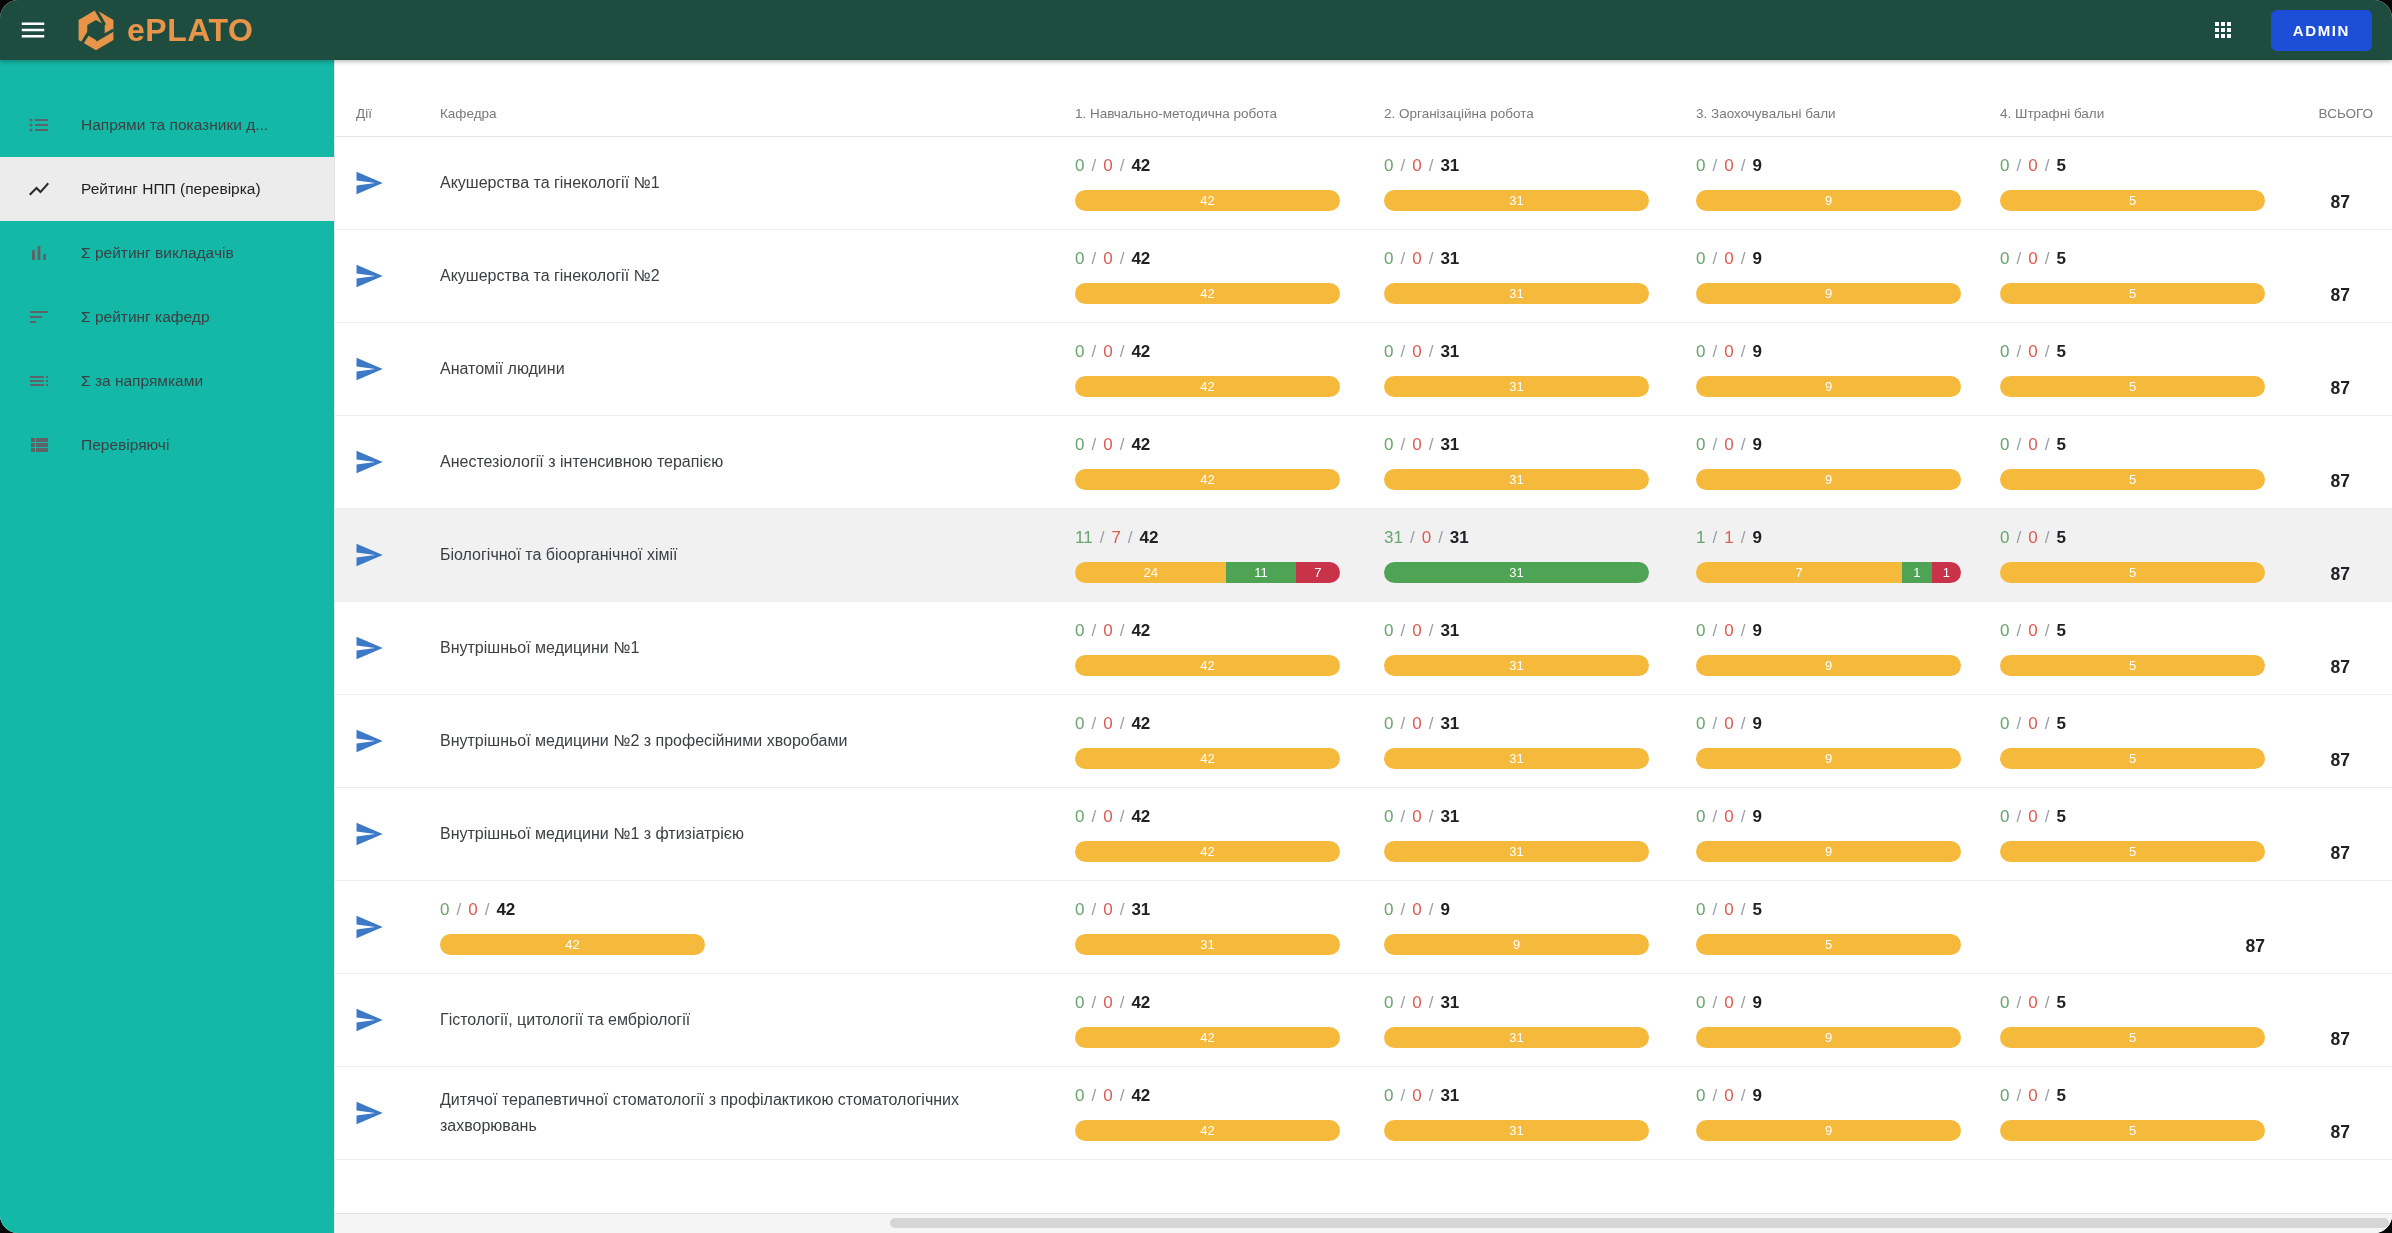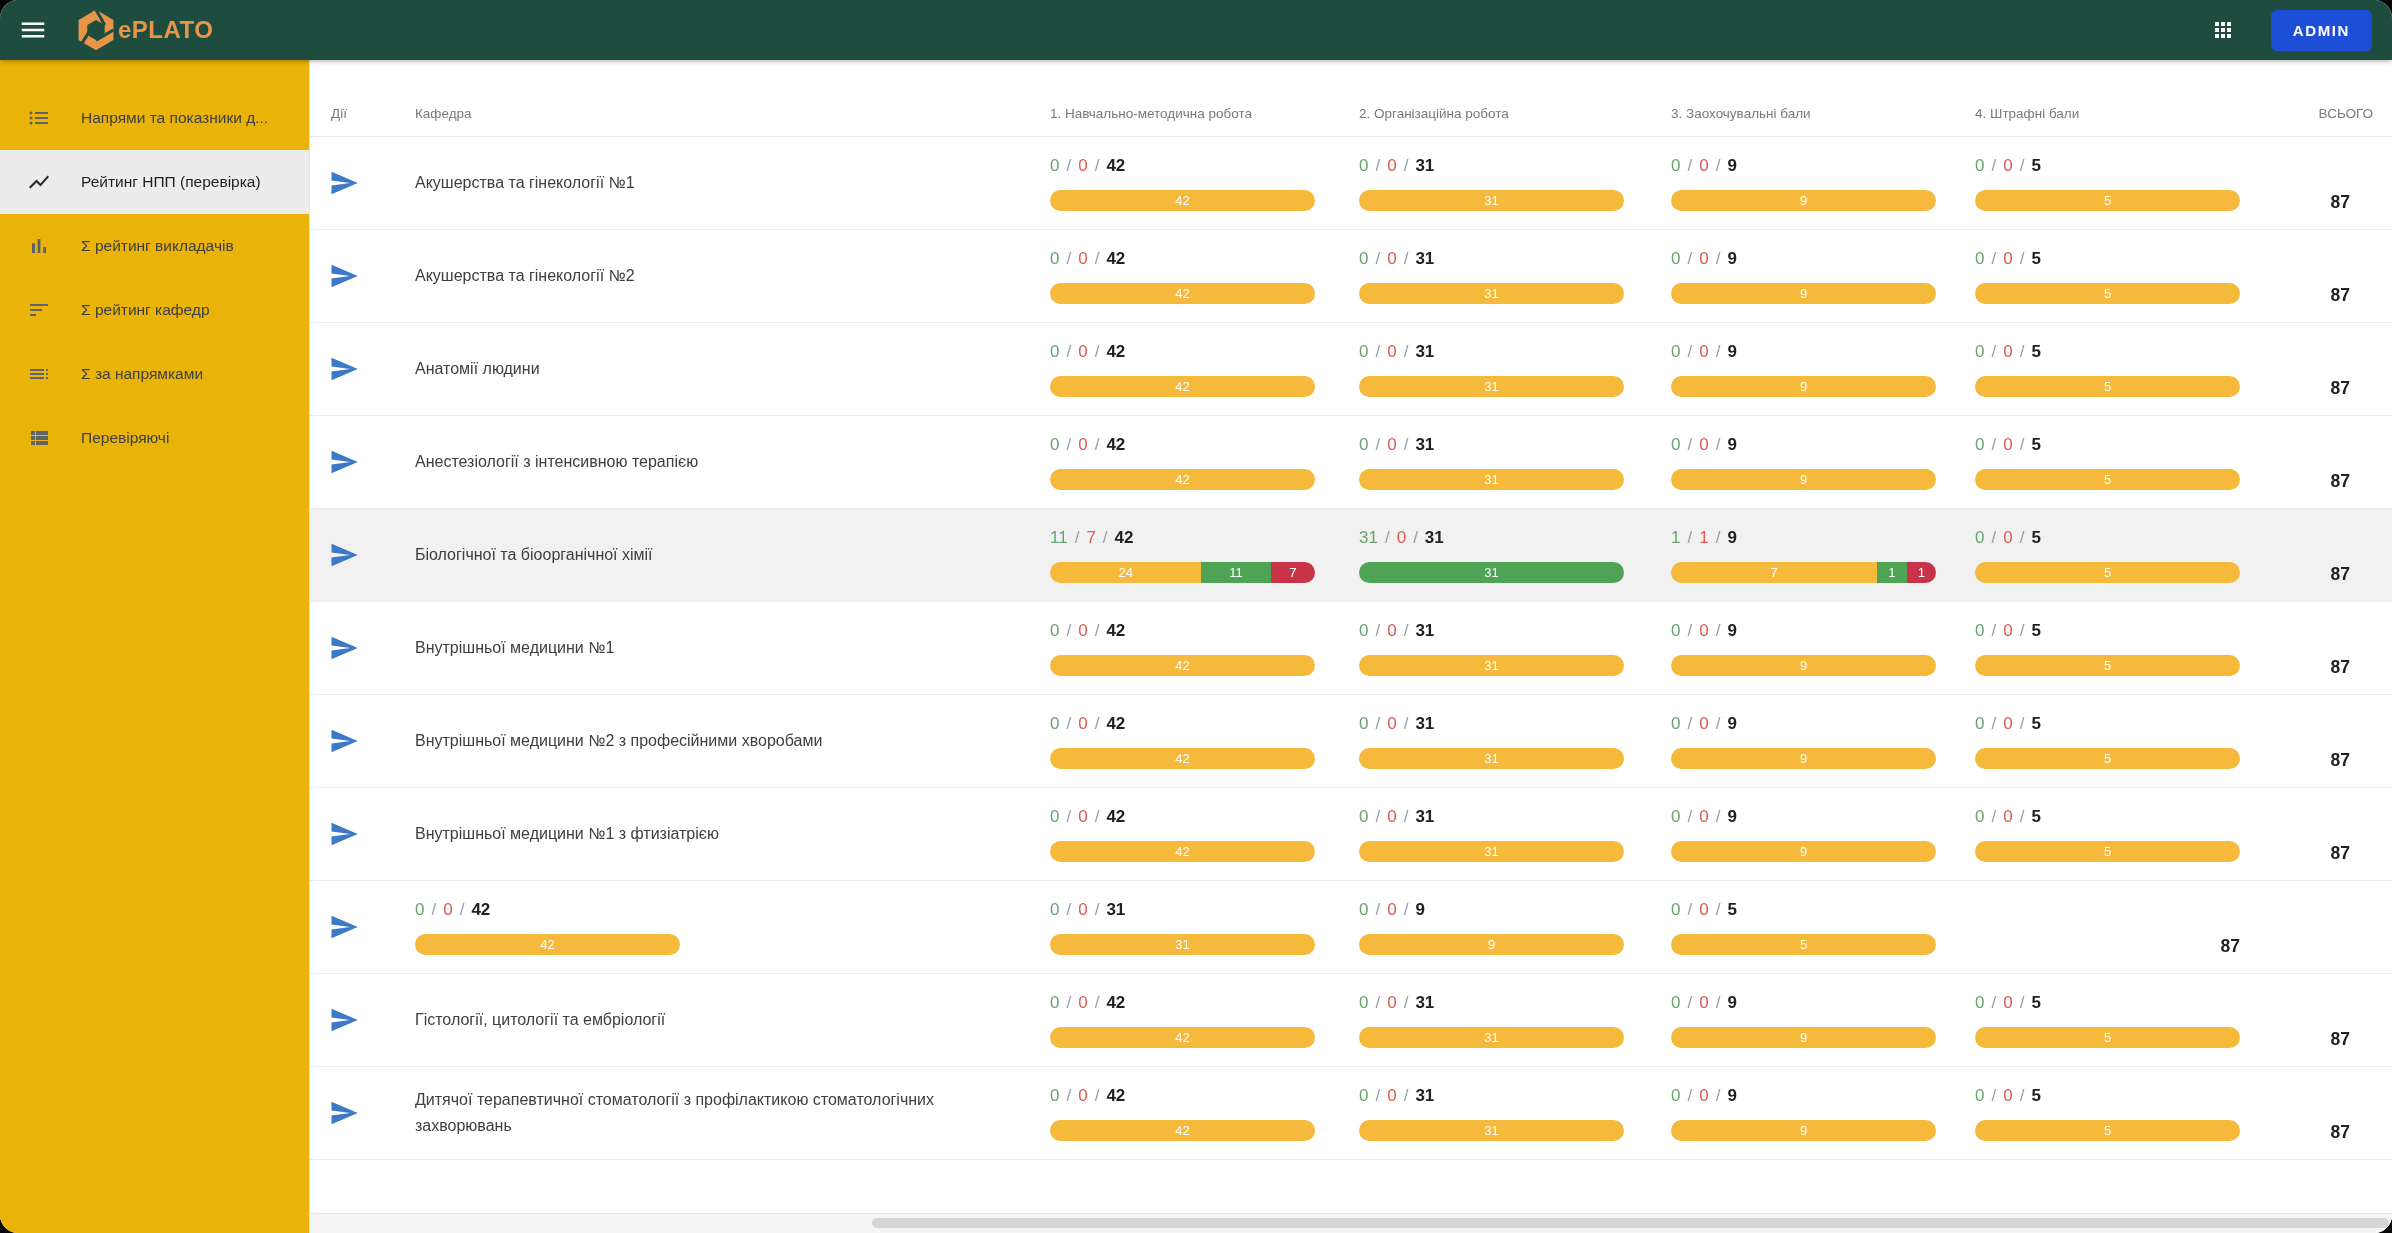--- a/index.html
+++ b/index.html
@@ -4,29 +4,29 @@
 <style>
   html,body{margin:0;padding:0;background:#060606;font-family:"Liberation Sans","DejaVu Sans",sans-serif;}
   .window{width:2392px;height:1233px;background:#fff;border-radius:18px;overflow:hidden;position:relative;}
 
   
   .topbar{height:60px;background:#1E4D40;display:flex;align-items:center;padding:0 20px 0 18px;box-sizing:border-box;box-shadow:0 1px 5px rgba(0,0,0,.35);position:relative;z-index:10;}
   .icon-btn{background:none;border:none;padding:0;margin:0;cursor:pointer;display:flex;align-items:center;justify-content:center;}
   .hamburger svg{width:30px;height:30px;fill:#fff;}
   .brand{display:flex;align-items:center;margin-left:26px;}
   .logo-hex svg{width:44px;height:44px;display:block;}
-  .brand-text{color:#E8954A;font-size:24px;font-weight:bold;letter-spacing:.5px;}
+  .brand-text{color:#E8954A;font-size:32px;font-weight:bold;letter-spacing:.5px;margin-left:9px;}
   .spacer{flex:1;}
   .apps{margin-right:36px;}
   .apps svg{width:24px;height:24px;fill:#fff;}
   .admin-btn{background:#1d4ed8;color:#fff;border:none;border-radius:6px;font-size:15px;font-weight:bold;letter-spacing:1.6px;padding:12px 22px;cursor:pointer;font-family:inherit;}
 
   
   .shell{display:flex;height:1173px;}
-  .sidebar{width:310px;flex:none;background:#eab308;border-right:1px solid #E4E4E4;padding-top:26px;box-sizing:border-box;}
+  .sidebar{width:335px;flex:none;background:#14b8a6;border-right:1px solid #E4E4E4;padding-top:33px;box-sizing:border-box;}
   .side-item{height:64px;display:flex;align-items:center;padding:0 8px 0 27px;cursor:pointer;}
   .side-item.active{background:#ECECEC;}
   .side-icon{width:24px;height:24px;flex:none;margin-right:30px;}
   .side-icon svg{width:24px;height:24px;fill:#5E6367;display:block;}
   .side-item.active .side-icon svg{fill:#2A2A2A;}
   .side-label{font-size:15.5px;color:#3C4043;white-space:nowrap;overflow:hidden;}
   .side-item.active .side-label{color:#1F1F1F;}
 
   
   .main{flex:1;position:relative;background:#fff;overflow:hidden;}

